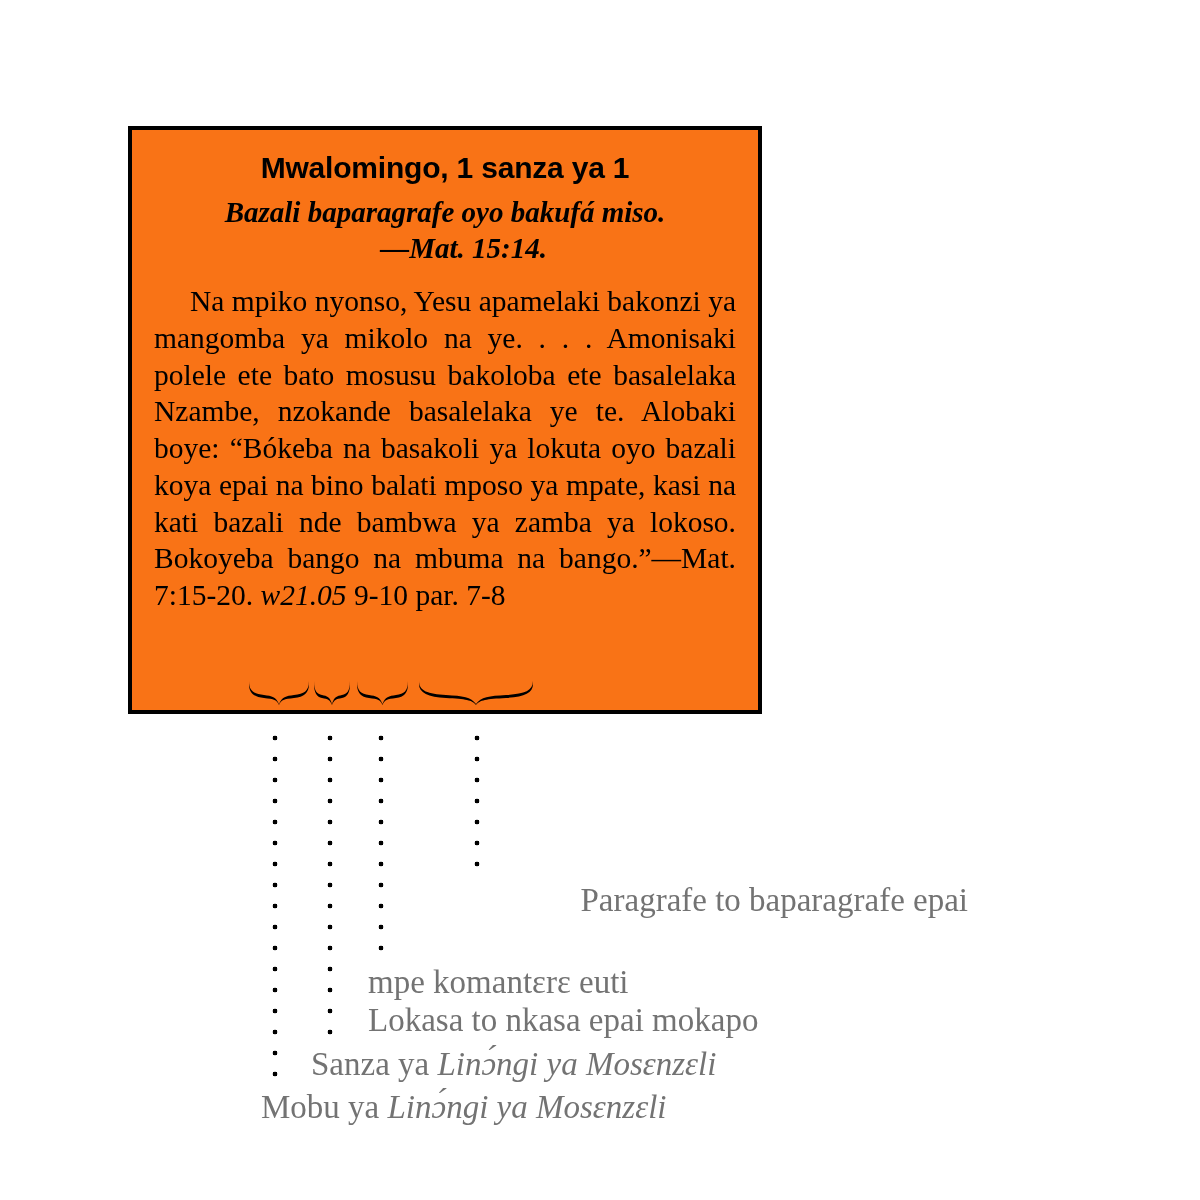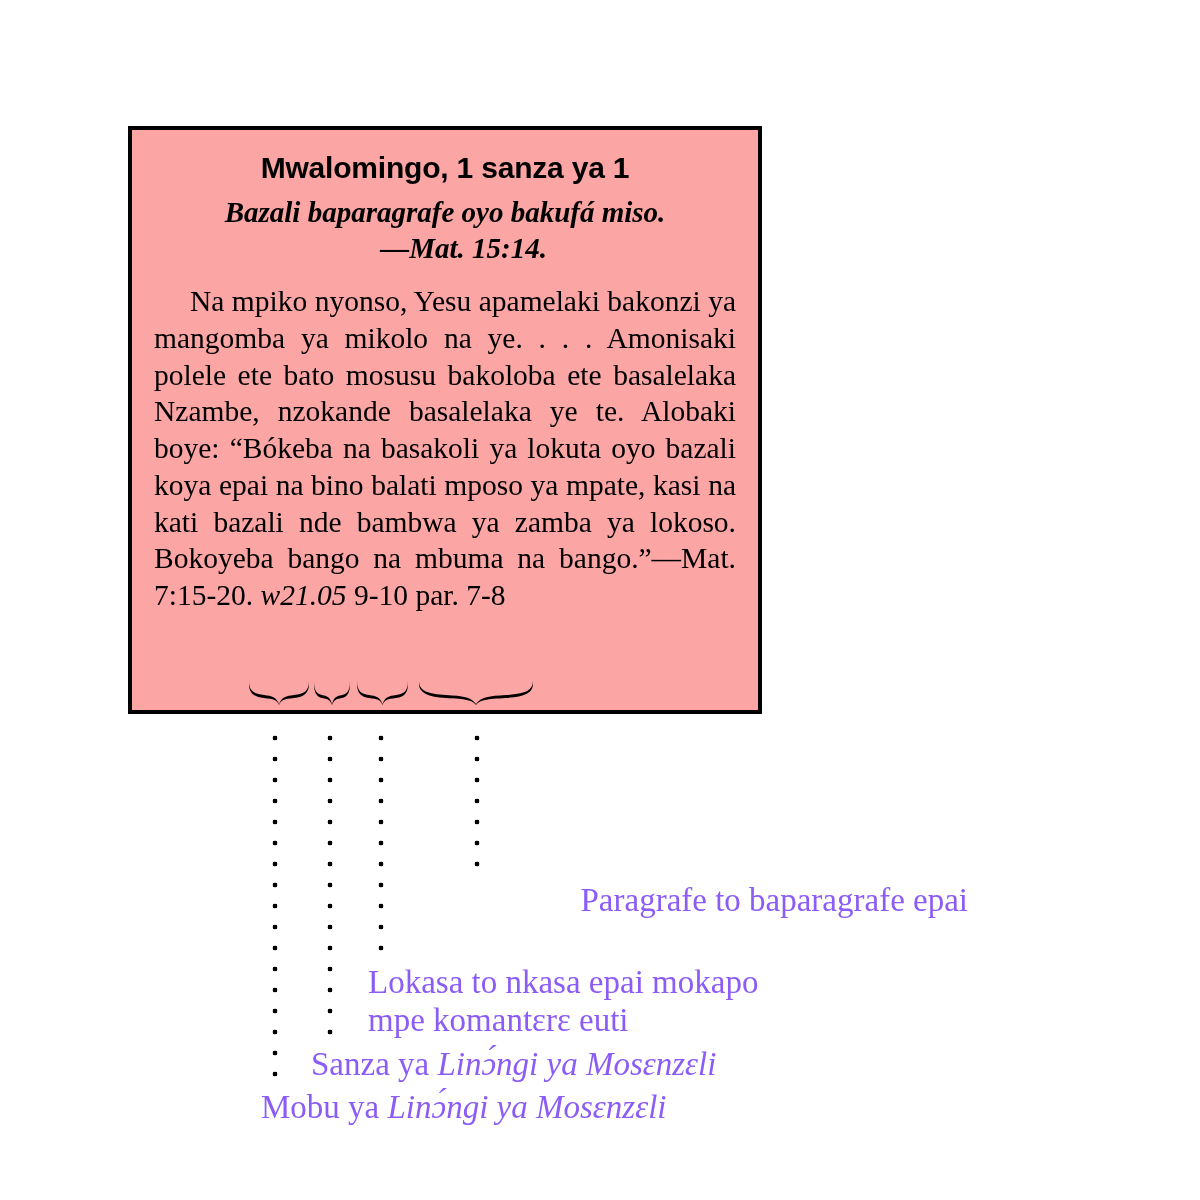--- a/index.html
+++ b/index.html
@@ -20,21 +20,21 @@
 
   
   #text-box {
     position: absolute;
     left: 128px;
     top: 126px;
     width: 634px;
     height: 588px;
     box-sizing: border-box;
     border: 4px solid #000000;
-    background: #fca5a5;
+    background: #f97316;
     padding: 14px 22px 10px 22px;
   }
 
   #day-heading {
     font-family: "Liberation Sans", "DejaVu Sans", sans-serif;
     font-weight: bold;
     font-size: 30px;
     line-height: 1.18;
     text-align: center;
     letter-spacing: -0.2px;
@@ -86,21 +86,21 @@
     background-position: 0 0;
   }
 
   
   .legend-label {
     position: absolute;
     font-family: "Liberation Serif", "DejaVu Serif", serif;
     font-size: 33px;
     line-height: 1.16;
     white-space: nowrap;
-    color: #8b5cf6;
+    color: #737373;
   }
   .legend-label .pub-title { font-style: italic; }
 
   #label-paragraph {
     left: 466px;
     top: 881px;
     text-align: right;
     width: 502px;
   }
   #label-page {
@@ -171,22 +171,22 @@
 
 <div class="leader" id="leader-page" style="left:378px; top:735px; height:226px;"></div>
 
 <div class="leader" id="leader-paragraph" style="left:474px; top:735px; height:142px;"></div>
 
 <div class="legend-label" id="label-paragraph">
   <span class="legend-line">Paragrafe to baparagrafe epai</span>
 </div>
 
 <div class="legend-label" id="label-page">
+  <span class="legend-line">mpe komantɛrɛ euti</span>
   <span class="legend-line">Lokasa to nkasa epai mokapo</span>
-  <span class="legend-line">mpe komantɛrɛ euti</span>
 </div>
 
 <div class="legend-label" id="label-month">
   <span>Sanza ya </span><span class="pub-title">Linɔ́ngi ya Mosɛnzɛli</span>
 </div>
 
 <div class="legend-label" id="label-year">
   <span>Mobu ya </span><span class="pub-title">Linɔ́ngi ya Mosɛnzɛli</span>
 </div>
 

